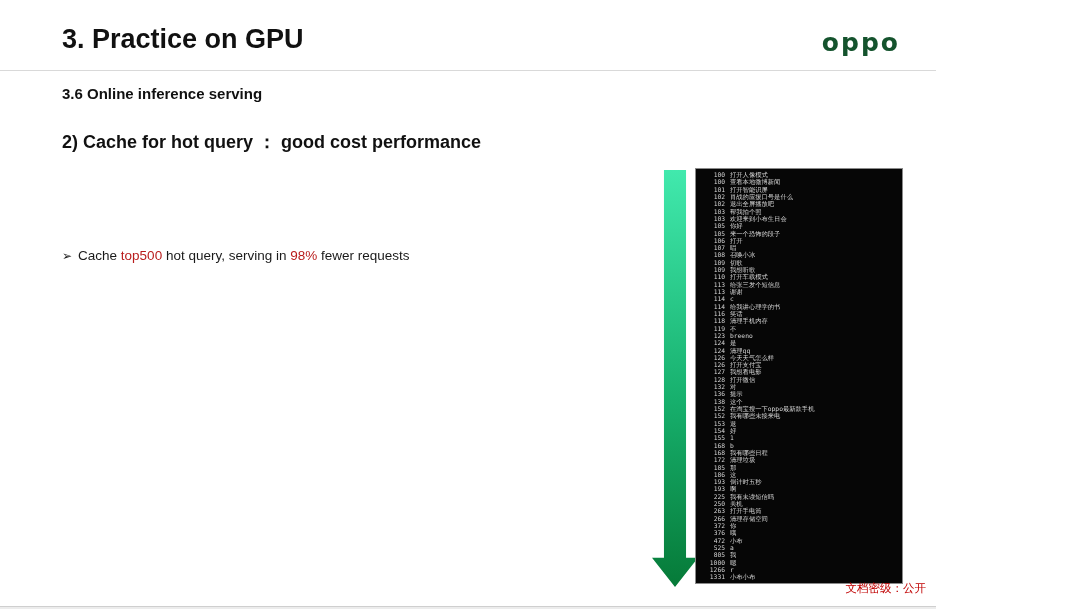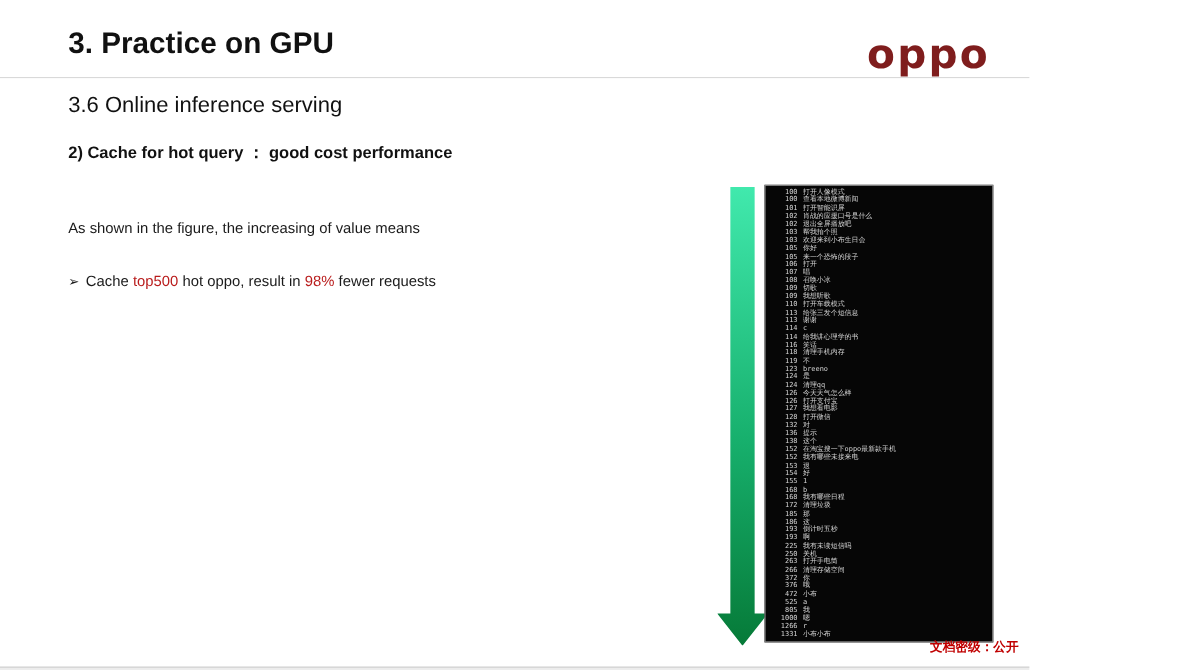--- a/index.html
+++ b/index.html
@@ -7,34 +7,34 @@
   .slide {
     position:relative; width:936px; height:609px; background:#ffffff;
     overflow:hidden;
   }
   .slide-title {
     position:absolute; left:62px; top:24px;
     font-size:27px; font-weight:700; color:#111;
   }
   .logo {
     position:absolute; right:36px; top:28px;
-    font-size:37px; font-weight:700; color:#7f1d1d;
+    font-size:25px; font-weight:700; color:#14532d;
     letter-spacing:2px; font-family:"DejaVu Sans", sans-serif;
   }
   .divider {
     position:absolute; left:0; top:70px; width:100%; height:1px;
     background:#d9d9d9;
   }
   .section-title {
     position:absolute; left:62px; top:85px;
-    font-size:20px; font-weight:400; color:#111;
+    font-size:15px; font-weight:700; color:#111;
   }
   .subtitle {
     position:absolute; left:62px; top:130px;
-    font-size:15px; font-weight:700; color:#111;
+    font-size:18px; font-weight:700; color:#111;
   }
   .paragraph {
     position:absolute; left:62px; top:195px;
     font-size:13.5px; color:#1a1a1a; line-height:25px;
   }
   .bullets {
     position:absolute; left:62px; top:244px;
     font-size:13.5px; color:#1a1a1a; line-height:24.5px;
   }
   .bullet .marker { margin-right:6px; font-size:12px; }
@@ -53,21 +53,21 @@
   }
   .trow { display:flex; white-space:nowrap; }
   .tnum { width:26px; text-align:right; flex:none; }
   .ttext { margin-left:5px; }
   .page-number {
     position:absolute; left:942px; top:582px;
     font-size:15px; color:#999;
   }
   .classification {
     position:absolute; right:10px; top:581px;
-    font-size:11.5px; font-weight:700; color:#c00000;
+    font-size:11.5px; font-weight:400; color:#c00000;
   }
   .bottom-strip {
     position:absolute; left:0; bottom:0; width:100%; height:3px;
     background:#ececec; border-top:1px solid #cfcfcf;
   }
 </style>
 </head>
 <body>
 
 <div class="slide">
@@ -76,25 +76,24 @@
 
   <div class="logo">oppo</div>
 
   <div class="divider"></div>
 
   <div class="section-title">3.6 Online inference serving</div>
 
   <div class="subtitle">2) Cache for hot query ： good cost performance</div>
 
   <div class="paragraph">
-    <div>As shown in the figure, the increasing of value means</div>
   </div>
 
   <div class="bullets" id="bullets">
-      <div class="bullet"><span class="marker">➢</span><span class="">Cache </span><span class="red">top500</span><span class=""> hot oppo, result in </span><span class="red">98%</span><span class=""> fewer requests</span></div>
+      <div class="bullet"><span class="marker">➢</span><span class="">Cache </span><span class="red">top500</span><span class=""> hot query, serving in </span><span class="red">98%</span><span class=""> fewer requests</span></div>
     </div>
 
   <div class="arrow"></div>
 
   <div class="terminal" id="terminal">
       <div class="trow">
         <span class="tnum">100</span>
         <span class="ttext">打开人像模式</span>
       </div>
       <div class="trow">

